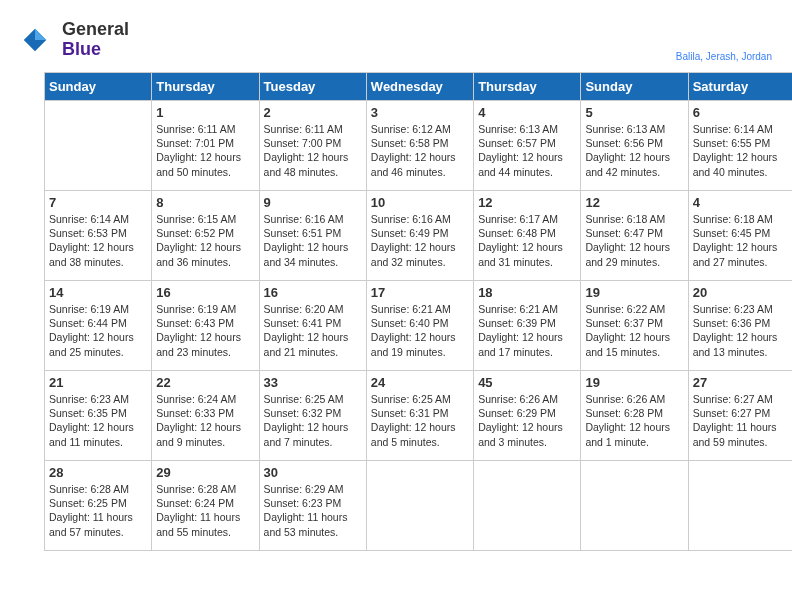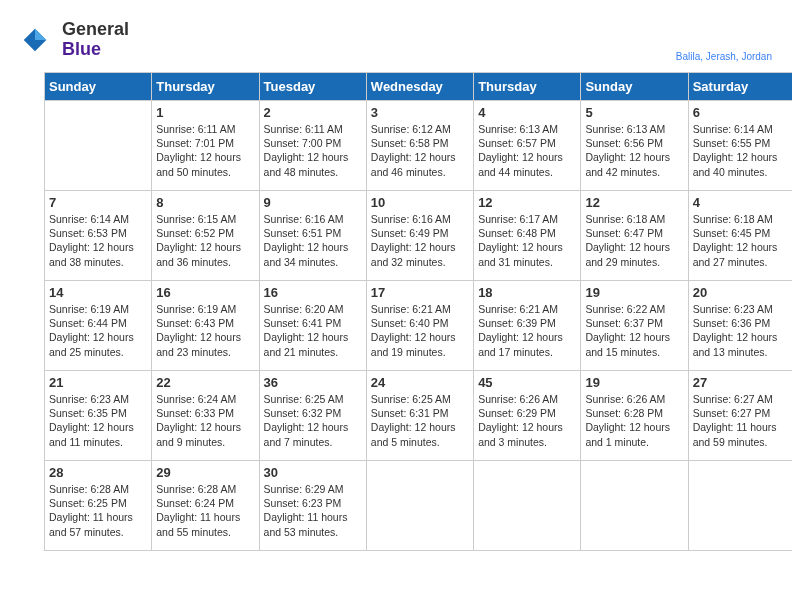--- a/index.html
+++ b/index.html
@@ -213,21 +213,21 @@
       <tr>
         <td>
           <span class="day-num">21</span>
           <div class="cell-text">Sunrise: 6:23 AM<br>Sunset: 6:35 PM<br>Daylight: 12 hours and 11 minutes.</div>
         </td>
         <td>
           <span class="day-num">22</span>
           <div class="cell-text">Sunrise: 6:24 AM<br>Sunset: 6:33 PM<br>Daylight: 12 hours and 9 minutes.</div>
         </td>
         <td>
-          <span class="day-num">36</span>
+          <span class="day-num">33</span>
           <div class="cell-text">Sunrise: 6:25 AM<br>Sunset: 6:32 PM<br>Daylight: 12 hours and 7 minutes.</div>
         </td>
         <td>
           <span class="day-num">24</span>
           <div class="cell-text">Sunrise: 6:25 AM<br>Sunset: 6:31 PM<br>Daylight: 12 hours and 5 minutes.</div>
         </td>
         <td>
           <span class="day-num">45</span>
           <div class="cell-text">Sunrise: 6:26 AM<br>Sunset: 6:29 PM<br>Daylight: 12 hours and 3 minutes.</div>
         </td>

